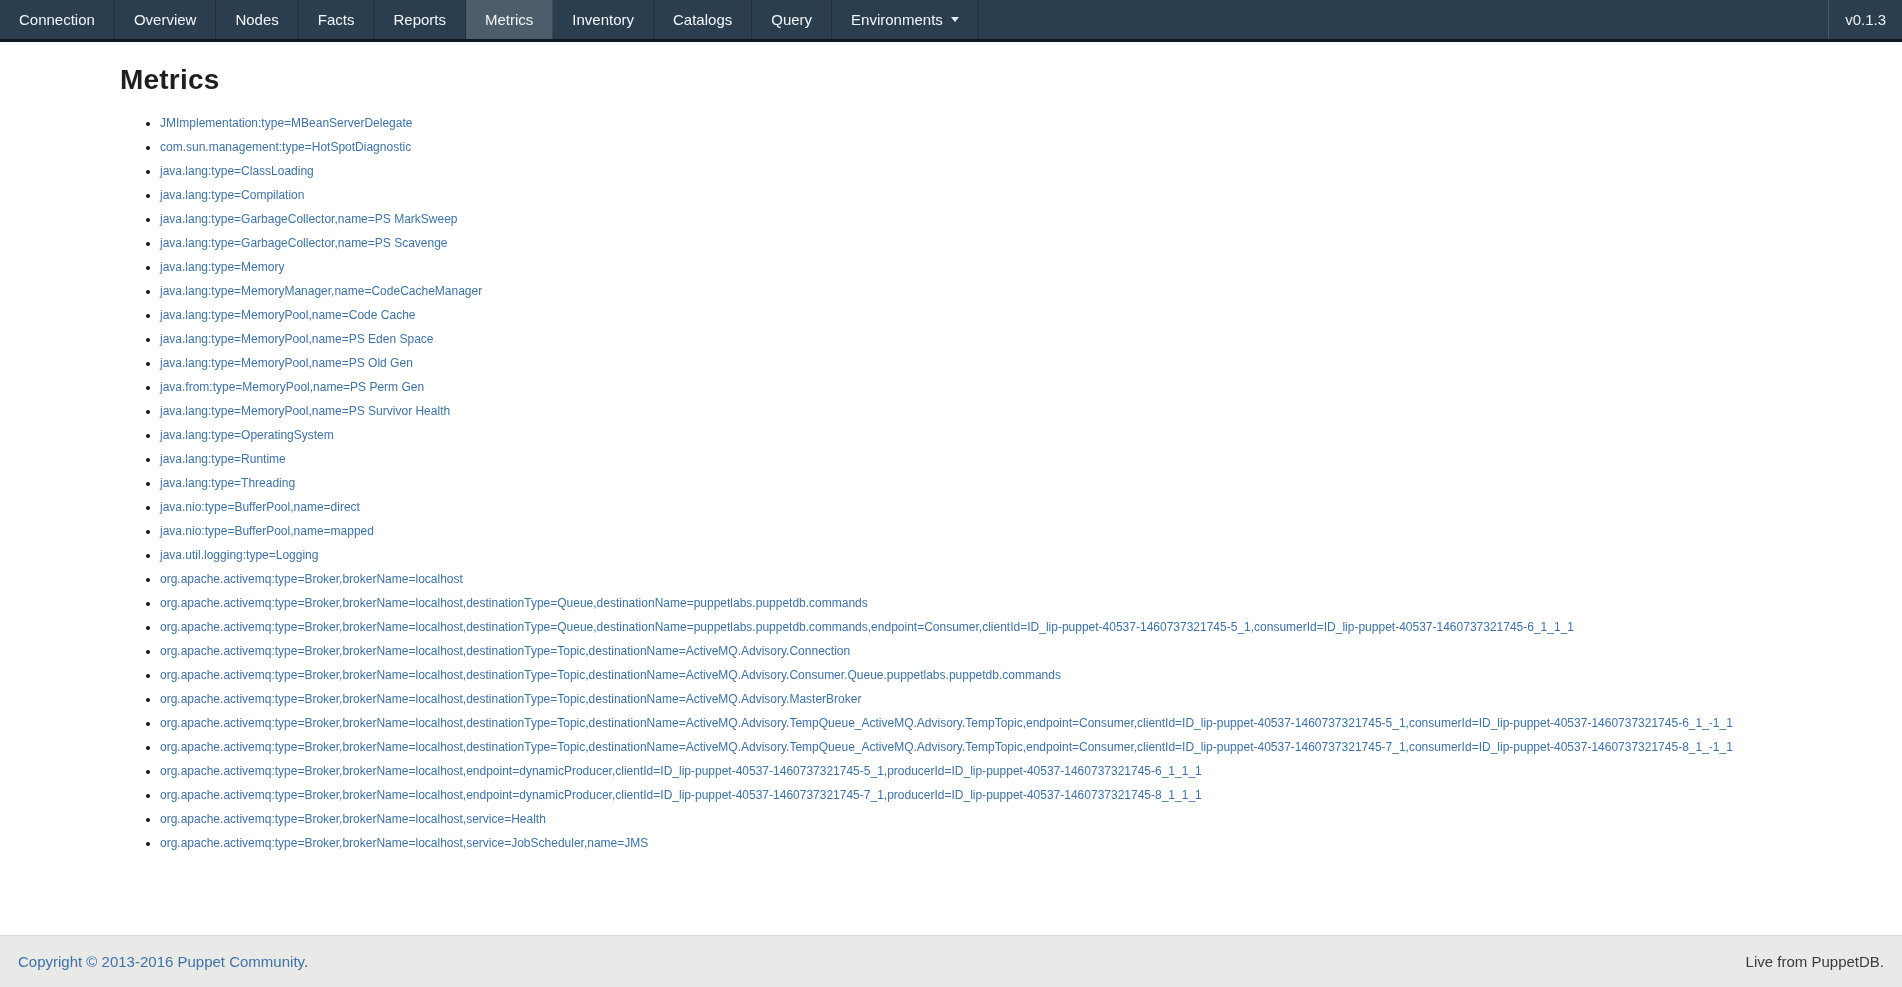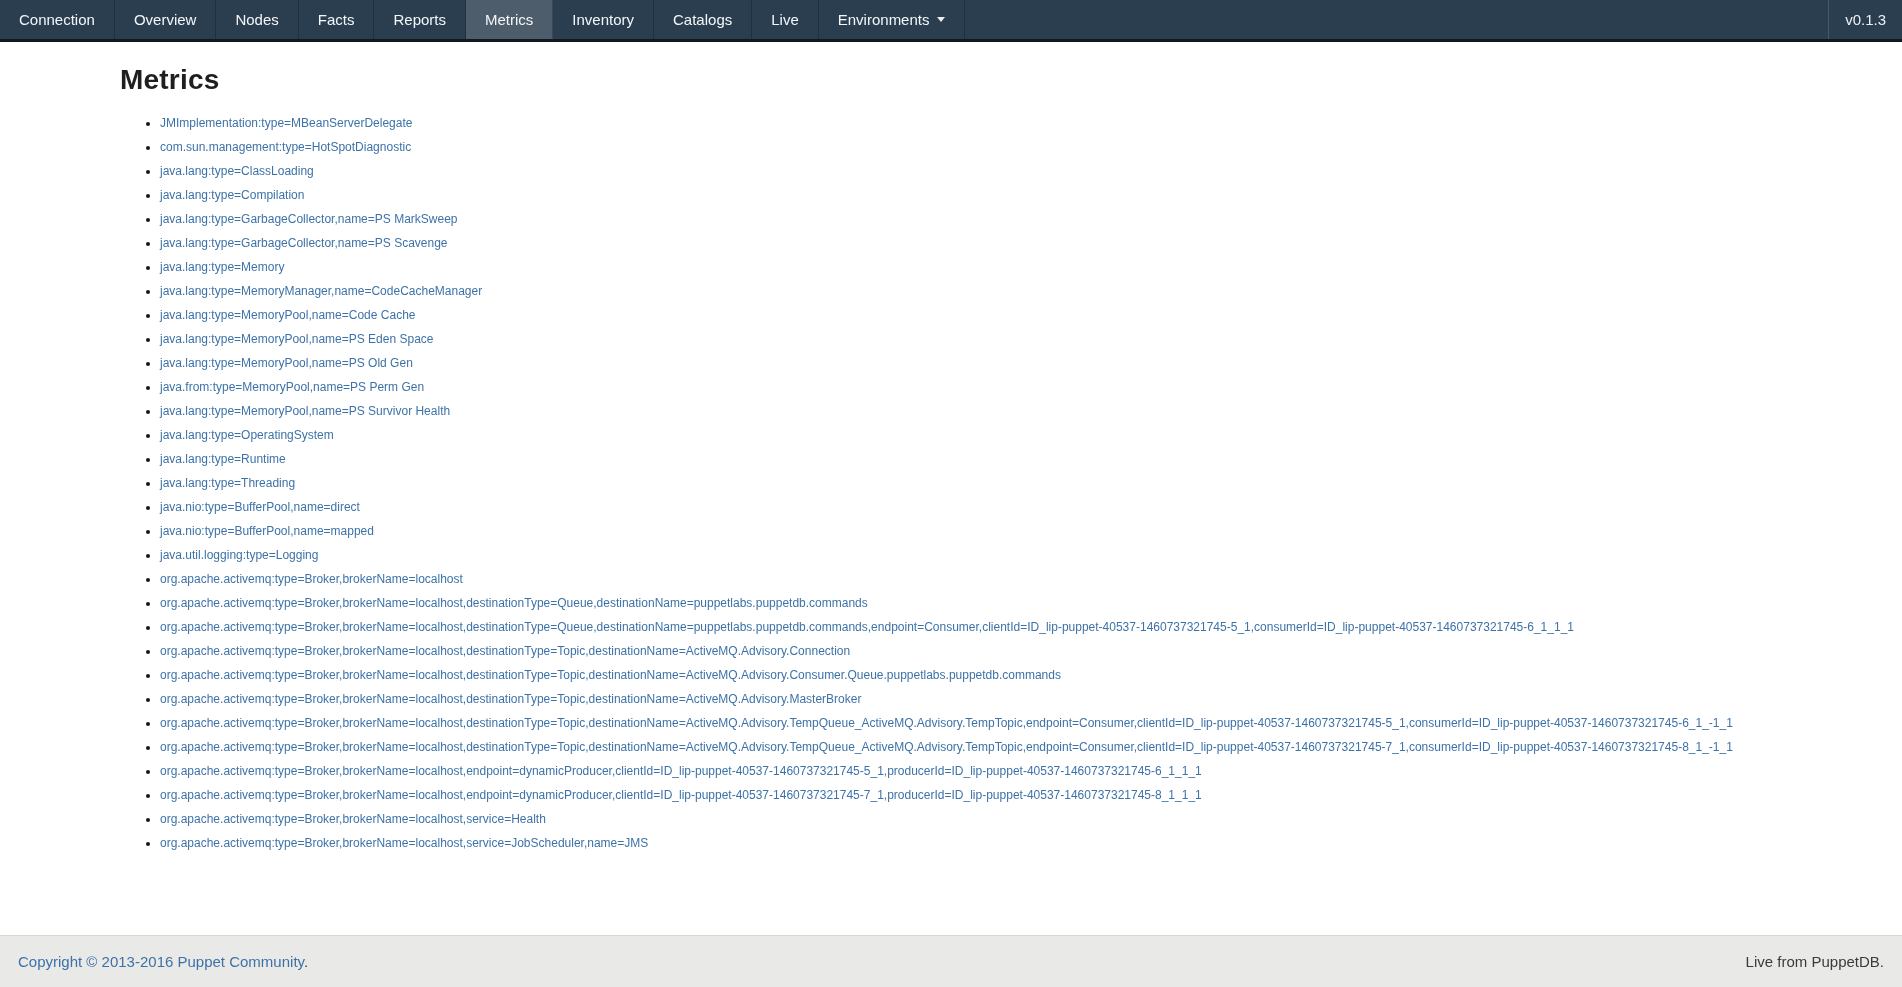--- a/index.html
+++ b/index.html
@@ -100,21 +100,21 @@
   <div class="navbar">
     <div class="nav-left">
       <div class="nav-item">Connection</div>
       <div class="nav-item">Overview</div>
       <div class="nav-item">Nodes</div>
       <div class="nav-item">Facts</div>
       <div class="nav-item">Reports</div>
       <div class="nav-item active">Metrics</div>
       <div class="nav-item">Inventory</div>
       <div class="nav-item">Catalogs</div>
-      <div class="nav-item">Live</div>
+      <div class="nav-item">Query</div>
       <div class="nav-item">
         <span>Environments</span>
         <span class="caret"></span>
       </div>
     </div>
     <div class="nav-version">v0.1.3</div>
   </div>
 
   <div class="content">
     <h2 class="page-title">Metrics</h2>

